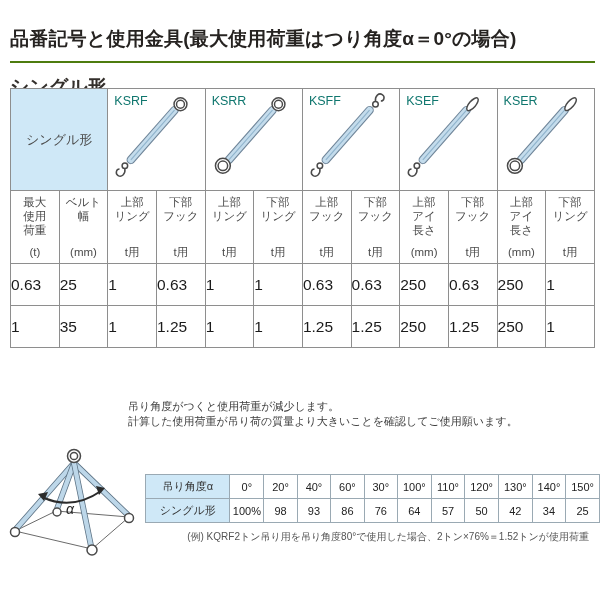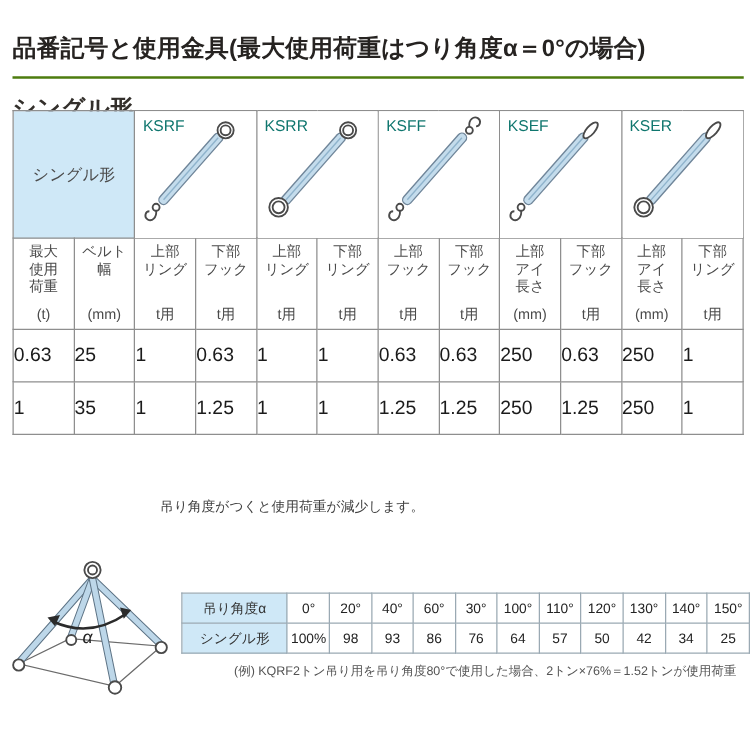--- a/index.html
+++ b/index.html
@@ -253,20 +253,21 @@
           <td class="data-cell">250</td>
           <td class="data-cell">1.25</td>
           <td class="data-cell">250</td>
           <td class="data-cell">1</td>
         </tr>
       </tbody>
   </table>
 
   <div class="load-notes">
     <span class="note-line">吊り角度がつくと使用荷重が減少します。</span>
+    <span class="note-line">計算した使用荷重が吊り荷の質量より大きいことを確認してご使用願います。</span>
   </div>
 
   <svg class="illustration" viewBox="0 0 138 148">
     <polygon class="quad" points="13,84 54,64 127,70 90,102"></polygon>
     <g>
       <line class="leg-o" x1="72" y1="16" x2="14" y2="82"></line>
         <line class="leg-f" x1="72" y1="16" x2="14" y2="82"></line>
       <line class="leg-o" x1="72" y1="16" x2="55" y2="62"></line>
         <line class="leg-f" x1="72" y1="16" x2="55" y2="62"></line>
       <line class="leg-o" x1="72" y1="16" x2="126" y2="68"></line>

